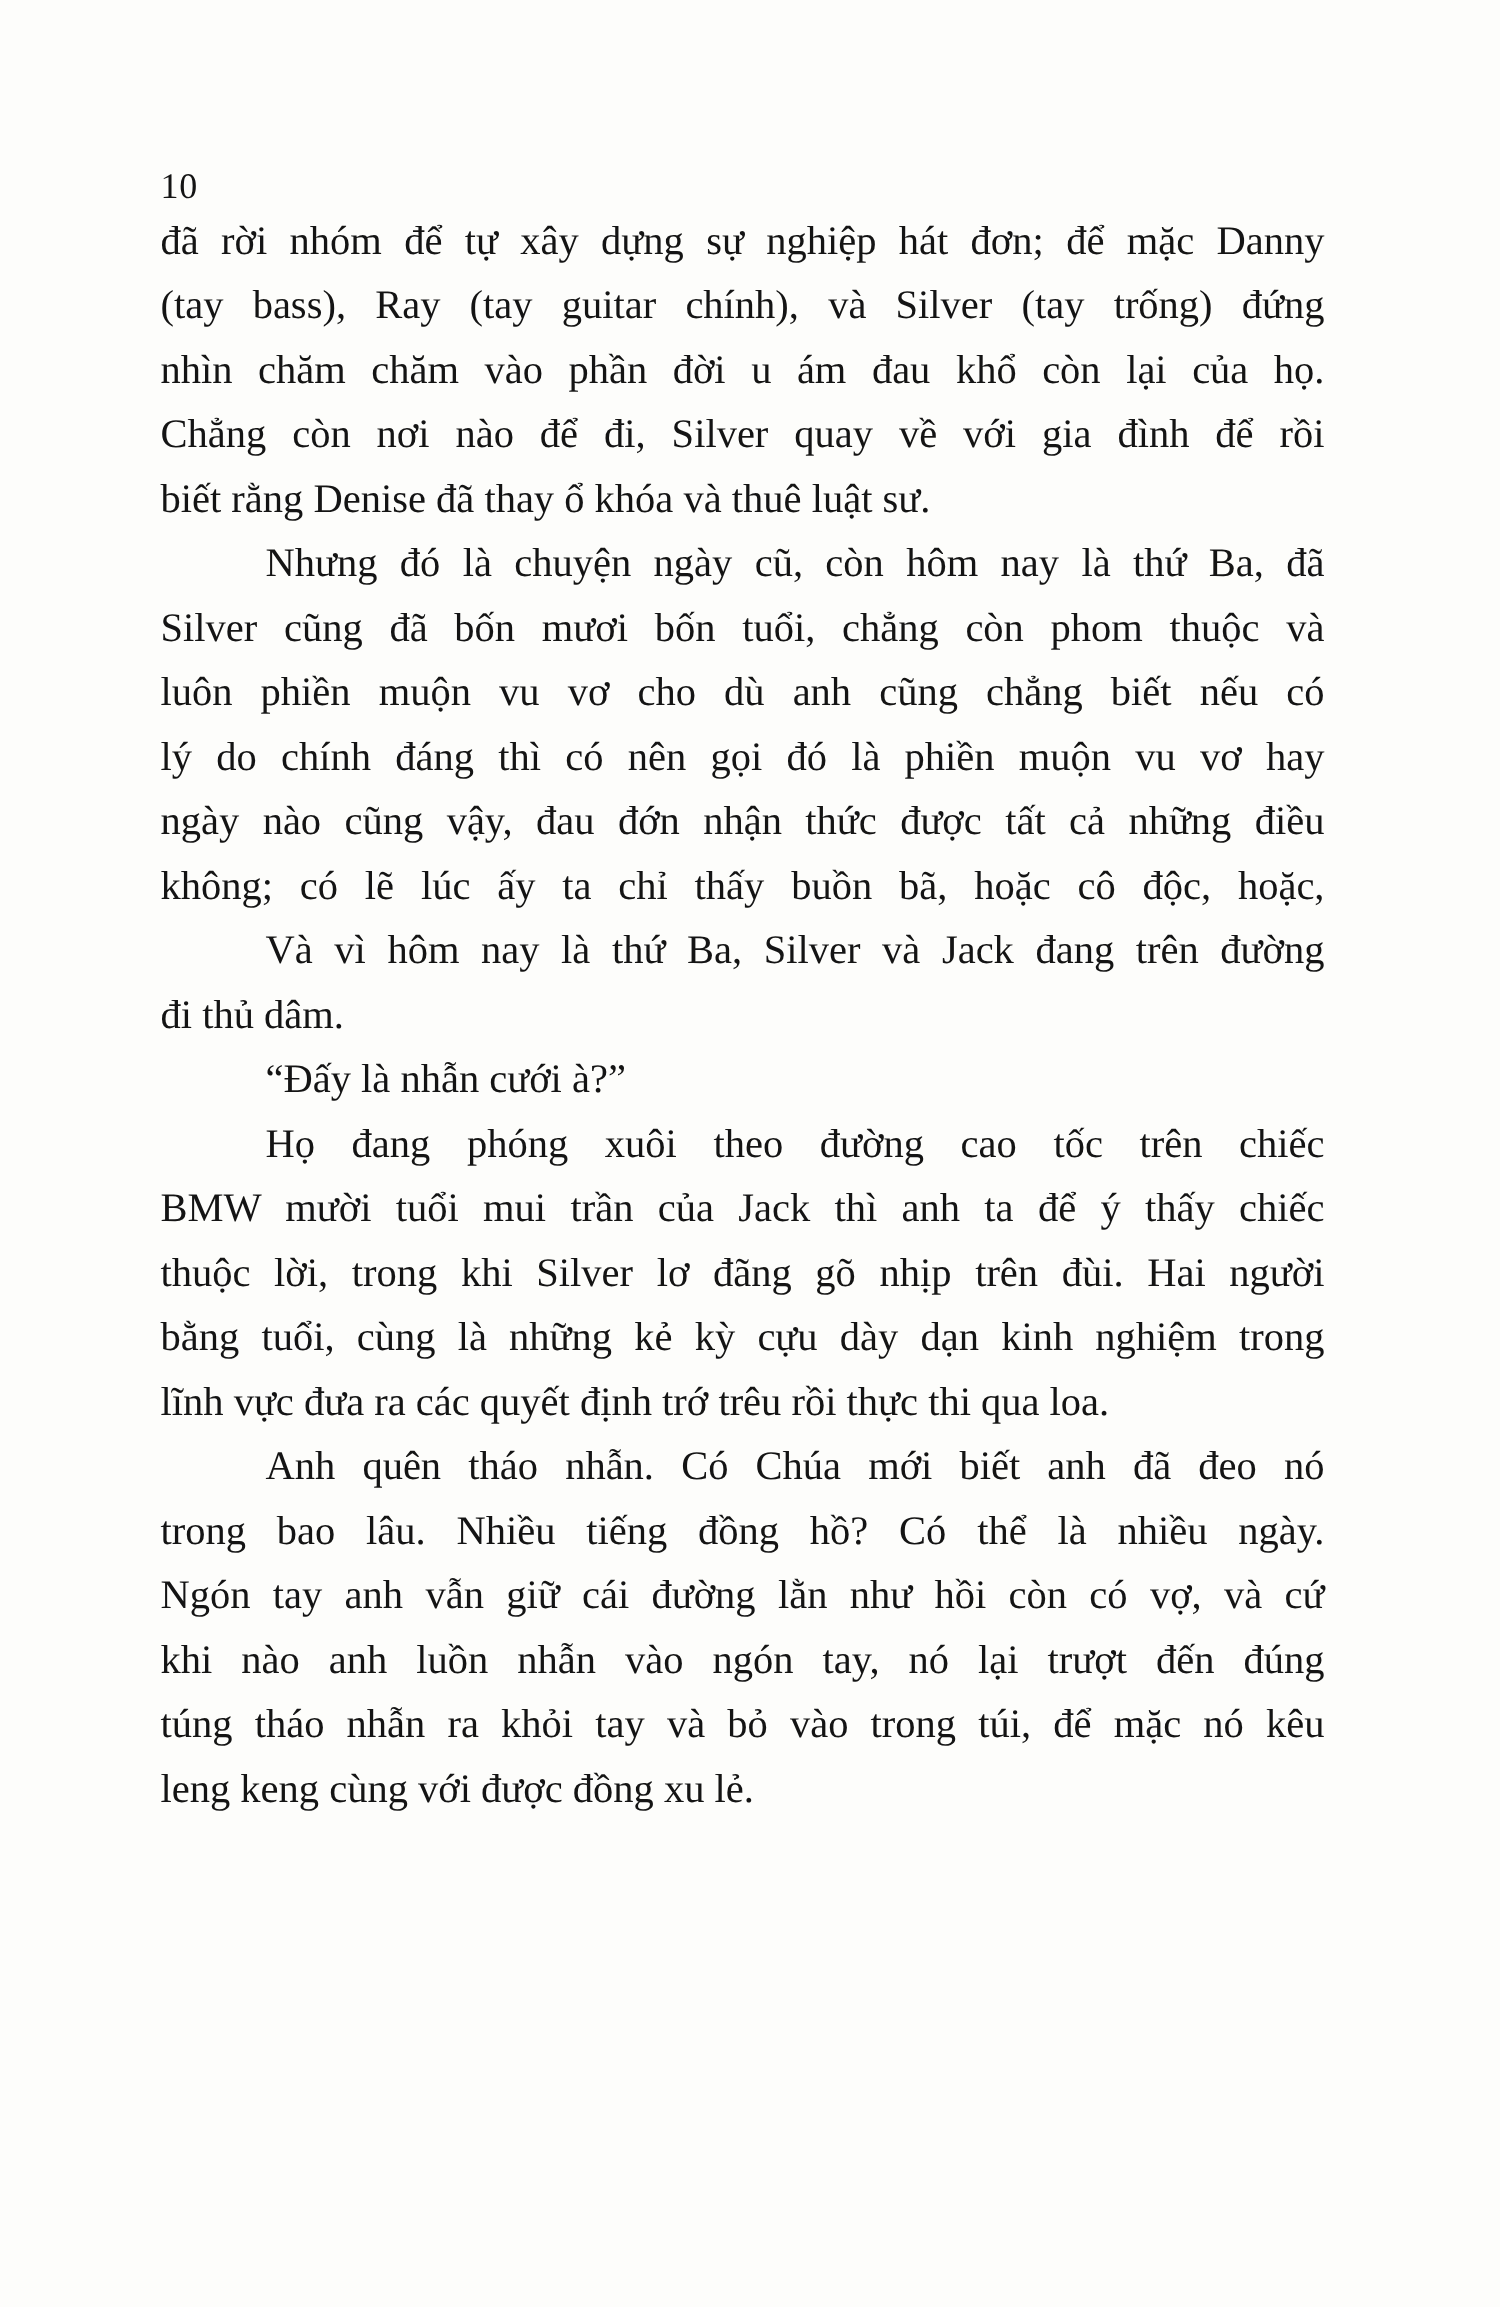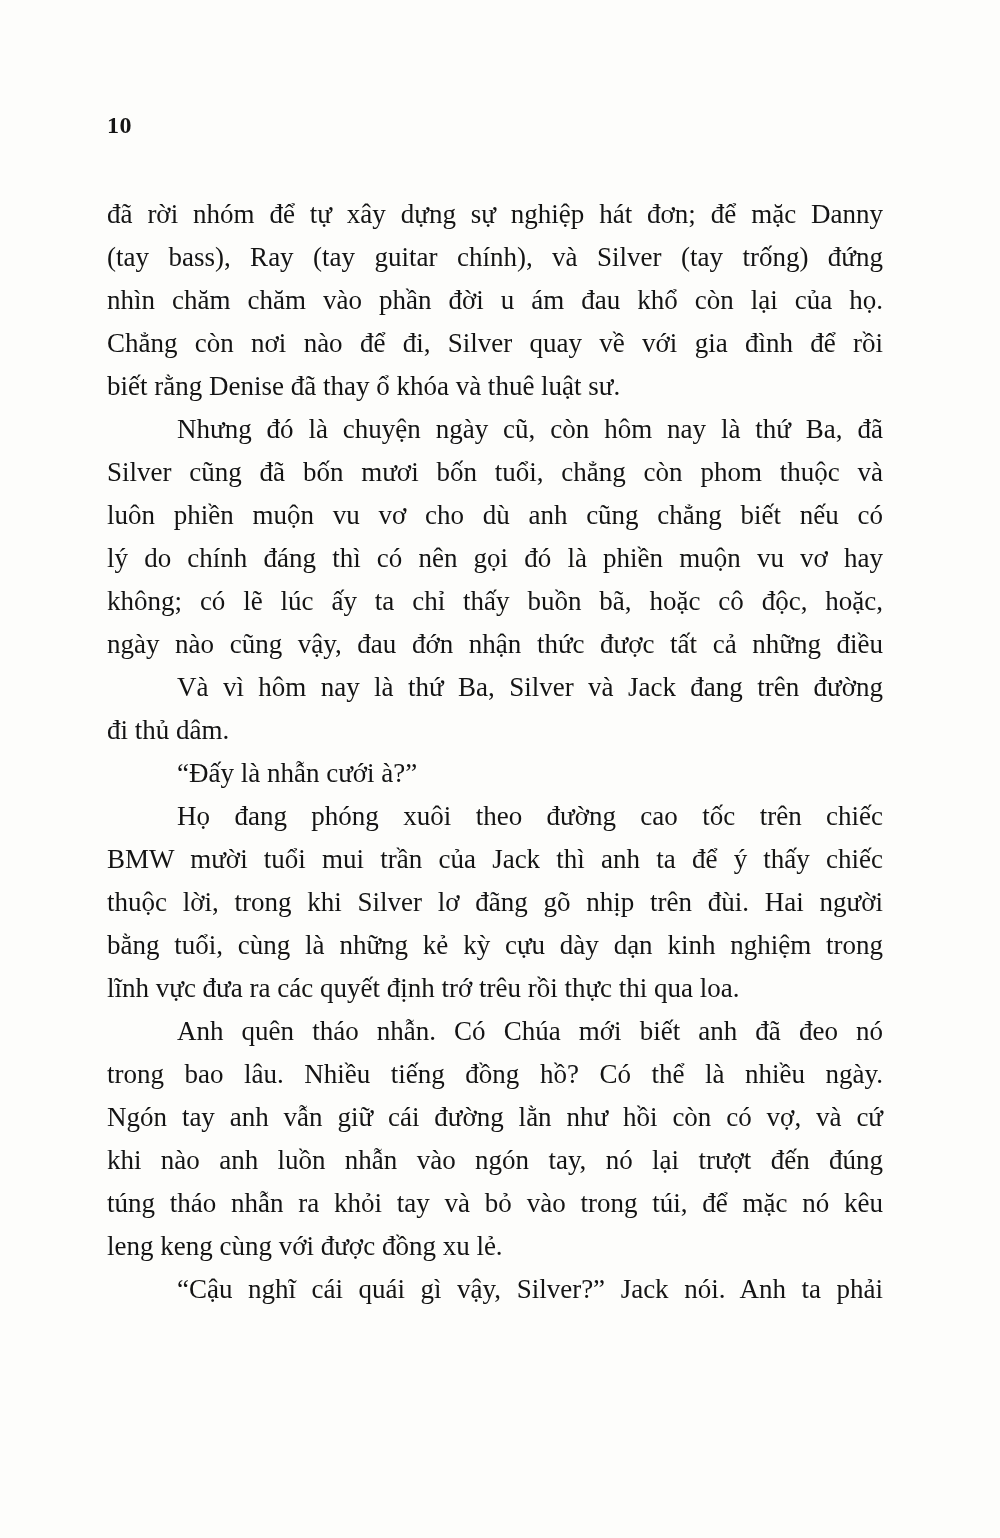--- a/index.html
+++ b/index.html
@@ -19,30 +19,28 @@
     position: absolute;
     left: 107px;
     top: 112px;
     width: 776px;
   }
   .header-row {
     display: flex;
     justify-content: space-between;
     align-items: baseline;
     font-size: 24px;
-    font-weight: bold;
   }
   .page-number {
     letter-spacing: 0.5px;
   }
   .running-header {
     letter-spacing: 1.5px;
   }
   .text-block {
-    margin-top: 54px;
     font-size: 27px;
     line-height: 43px;
   }
   .para {
     margin: 0;
     padding: 0;
   }
   .line {
     white-space: normal;
     text-align: left;
@@ -70,22 +68,22 @@
         <div class="line just">(tay bass), Ray (tay guitar chính), và Silver (tay trống) đứng</div>
         <div class="line just">nhìn chăm chăm vào phần đời u ám đau khổ còn lại của họ.</div>
         <div class="line just">Chẳng còn nơi nào để đi, Silver quay về với gia đình để rồi</div>
         <div class="line">biết rằng Denise đã thay ổ khóa và thuê luật sư.</div>
       </div>
       <div class="para">
         <div class="line just indent">Nhưng đó là chuyện ngày cũ, còn hôm nay là thứ Ba, đã</div>
         <div class="line just">Silver cũng đã bốn mươi bốn tuổi, chẳng còn phom thuộc và</div>
         <div class="line just">luôn phiền muộn vu vơ cho dù anh cũng chẳng biết nếu có</div>
         <div class="line just">lý do chính đáng thì có nên gọi đó là phiền muộn vu vơ hay</div>
+        <div class="line just">ngày nào cũng vậy, đau đớn nhận thức được tất cả những điều</div>
         <div class="line just">không; có lẽ lúc ấy ta chỉ thấy buồn bã, hoặc cô độc, hoặc,</div>
-        <div class="line just">ngày nào cũng vậy, đau đớn nhận thức được tất cả những điều</div>
       </div>
       <div class="para">
         <div class="line just indent">Và vì hôm nay là thứ Ba, Silver và Jack đang trên đường</div>
         <div class="line">đi thủ dâm.</div>
       </div>
       <div class="para">
         <div class="line indent">“Đấy là nhẫn cưới à?”</div>
       </div>
       <div class="para">
         <div class="line just indent">Họ đang phóng xuôi theo đường cao tốc trên chiếc</div>
@@ -95,17 +93,14 @@
         <div class="line">lĩnh vực đưa ra các quyết định trớ trêu rồi thực thi qua loa.</div>
       </div>
       <div class="para">
         <div class="line just indent">Anh quên tháo nhẫn. Có Chúa mới biết anh đã đeo nó</div>
         <div class="line just">trong bao lâu. Nhiều tiếng đồng hồ? Có thể là nhiều ngày.</div>
         <div class="line just">Ngón tay anh vẫn giữ cái đường lằn như hồi còn có vợ, và cứ</div>
         <div class="line just">khi nào anh luồn nhẫn vào ngón tay, nó lại trượt đến đúng</div>
         <div class="line just">túng tháo nhẫn ra khỏi tay và bỏ vào trong túi, để mặc nó kêu</div>
         <div class="line">leng keng cùng với được đồng xu lẻ.</div>
       </div>
-      <div class="para">
-        <div class="line just indent">“Cậu nghĩ cái quái gì vậy, Silver?” Jack nói. Anh ta phải</div>
-      </div>
     </div>
 </div>
 
 </body></html>

